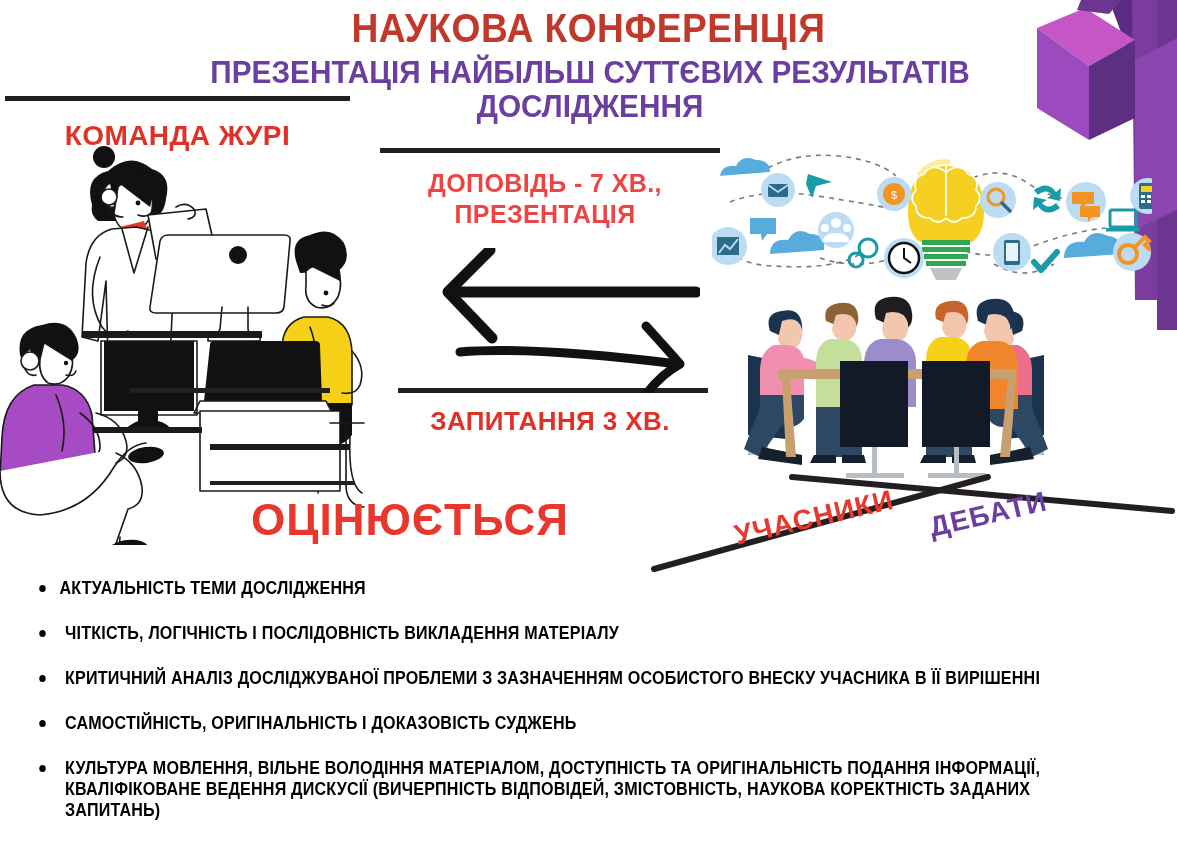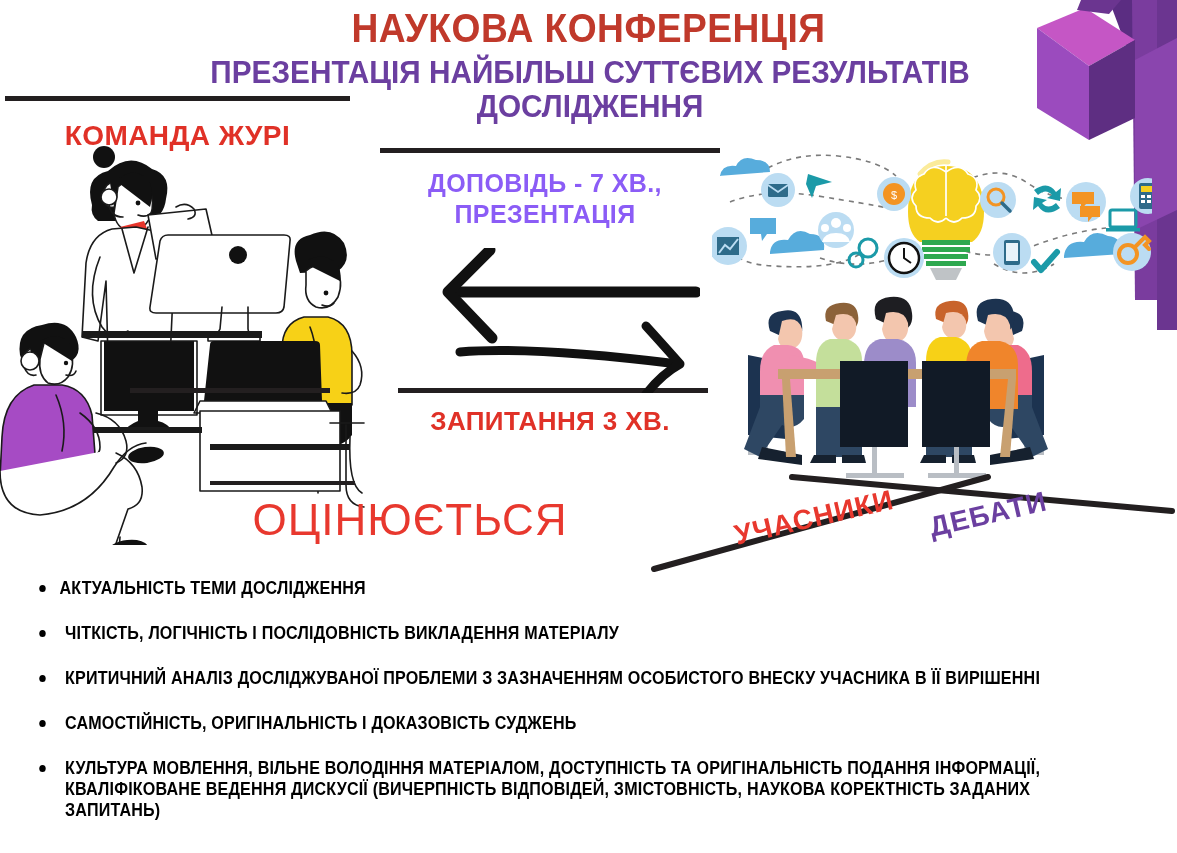--- a/index.html
+++ b/index.html
@@ -33,25 +33,25 @@
   .rule-question{left:398px;top:388px;width:310px;}
   .rule-desk{left:210px;top:481px;width:145px;height:4px;}
   .rule-desk2{left:130px;top:388px;width:200px;height:5px;}
 
   
   .lbl{
     position:absolute;font-weight:bold;letter-spacing:.4px;
     font-family:"Liberation Sans","DejaVu Sans",sans-serif;
   }
   .lbl-jury{left:0;top:120px;width:355px;text-align:center;color:#E03127;font-size:28px;}
-  .lbl-report{left:380px;top:168px;width:330px;text-align:center;color:#8b5cf6;
+  .lbl-report{left:380px;top:168px;width:330px;text-align:center;color:#ef4444;
               font-size:25px;line-height:31px;}
   .lbl-question{left:390px;top:406px;width:320px;text-align:center;color:#E03127;font-size:26px;}
   .lbl-evaluated{left:200px;top:495px;width:420px;text-align:center;color:#E8382E;
-                 font-size:44px;font-weight:normal;letter-spacing:1px;}
+                 font-size:44px;font-weight:bold;letter-spacing:1px;}
   .lbl-participants{
     position:absolute;left:735px;top:520px;color:#E8382E;font-size:28px;font-weight:bold;
     transform:rotate(-13deg);transform-origin:left center;letter-spacing:1px;
   }
   .lbl-debates{
     position:absolute;left:930px;top:512px;color:#6B3FA0;font-size:28px;font-weight:bold;
     transform:rotate(-13deg);transform-origin:left center;letter-spacing:1px;
   }
 
   

